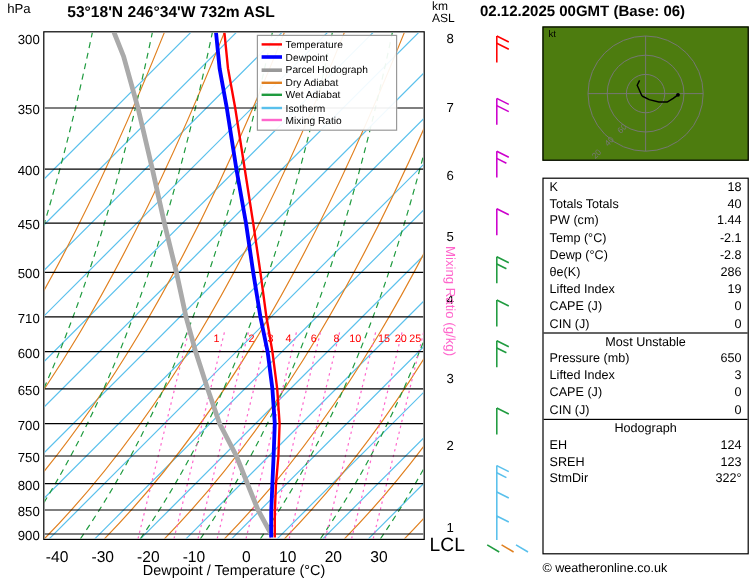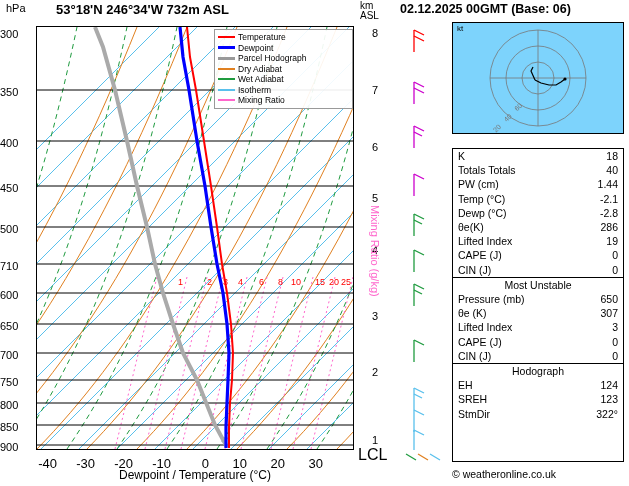--- a/index.html
+++ b/index.html
@@ -29,39 +29,39 @@
   
   #plot {
     position:absolute; left:36px; top:26px; width:318px; height:424px;
     border:1px solid #000;
     overflow:hidden;
     background:#fff;
   }
   #plot svg { display:block; }
   
   .ylab {
-    position:absolute; font-size:11px; text-align:left; width:48px;
+    position:absolute; font-size:11px; text-align:center; width:48px;
     left:0;
   }
   
   .kmlab {
     position:absolute; font-size:11px; left:372px;
   }
   
   .xlab {
     position:absolute; font-size:13px; text-align:right; width:30px;
     top:456px;
   }
   #xaxis-title {
     position:absolute; top:468px; left:36px; width:318px; text-align:center;
     font-size:12px;
   }
   
   #legend {
-    position:absolute; left:214px; top:29px; width:139px;
+    position:absolute; left:214px; top:29px; width:117px;
     border:1px solid #999; background:rgba(255,255,255,0.92);
     padding:2px 3px; font-size:8.5px; line-height:10.5px;
   }
   #legend .row { display:flex; align-items:center; }
   #legend .swatch { width:17px; height:0; border-top-width:2px; border-top-style:solid; margin-right:3px; }
   
   #mr-label {
     position:absolute; left:381px; top:205px;
     font-size:11px; color:#ff66cc;
     transform:rotate(90deg); transform-origin:left top;
@@ -70,21 +70,21 @@
   #lcl-label {
     position:absolute; left:358px; top:446px; font-size:16px;
   }
   
   #datehdr {
     position:absolute; left:400px; top:2px; width:228px;
     font-size:12.5px; font-weight:bold; text-align:left;
   }
   #hodo-box {
     position:absolute; left:452px; top:22px; width:172px; height:112px;
-    border:1px solid #000; background:#7dd3fc;
+    border:1px solid #000; background:#4d7c0f;
   }
   #hodo-kt { position:absolute; left:4px; top:1px; font-size:8px; }
   #wind-profile {
     position:absolute; left:400px; top:22px; width:50px; height:440px;
   }
   #table-box {
     position:absolute; left:452px; top:148px; width:172px; height:314px;
     border:1px solid #000; background:#fff; font-size:10.5px;
   }
   .trow { display:flex; justify-content:space-between; padding:0 5px; line-height:14.2px; }
@@ -412,24 +412,20 @@
       <span class="k">CIN (J)</span>
       <span class="v">0</span>
     </div>
 
   <div class="sechdr">Most Unstable</div>
   <div class="trow">
       <span class="k">Pressure (mb)</span>
       <span class="v">650</span>
     </div>
   <div class="trow">
-      <span class="k">θe (K)</span>
-      <span class="v">307</span>
-    </div>
-  <div class="trow">
       <span class="k">Lifted Index</span>
       <span class="v">3</span>
     </div>
   <div class="trow">
       <span class="k">CAPE (J)</span>
       <span class="v">0</span>
     </div>
   <div class="trow">
       <span class="k">CIN (J)</span>
       <span class="v">0</span>

